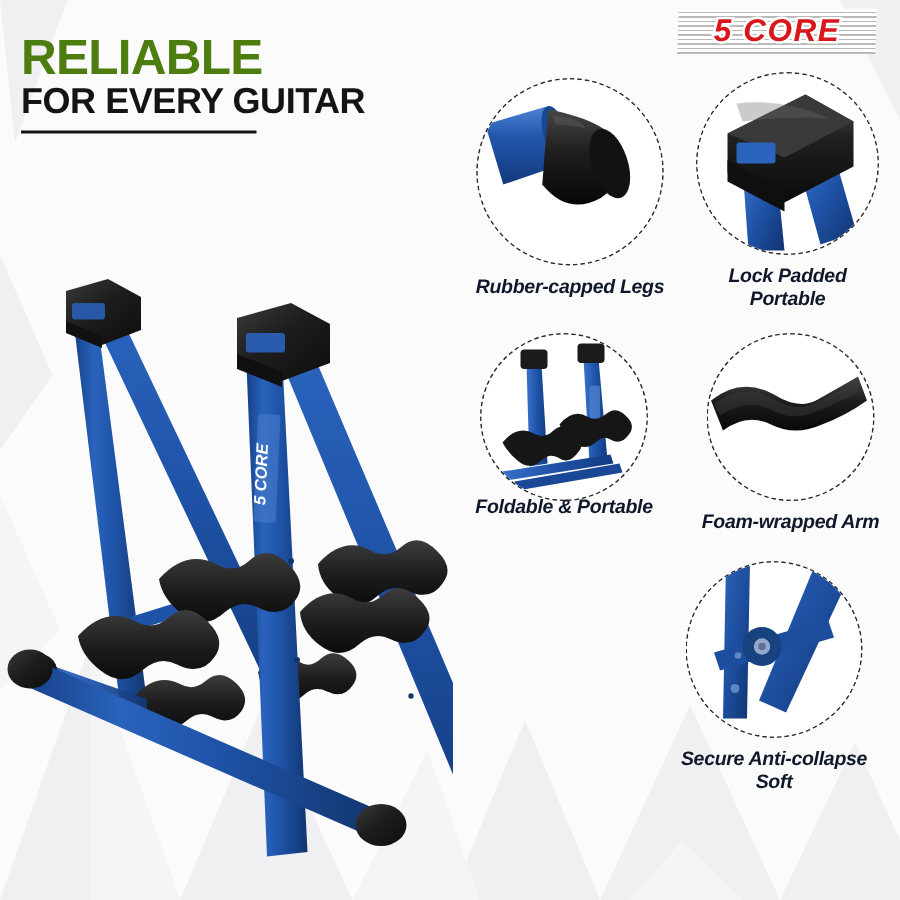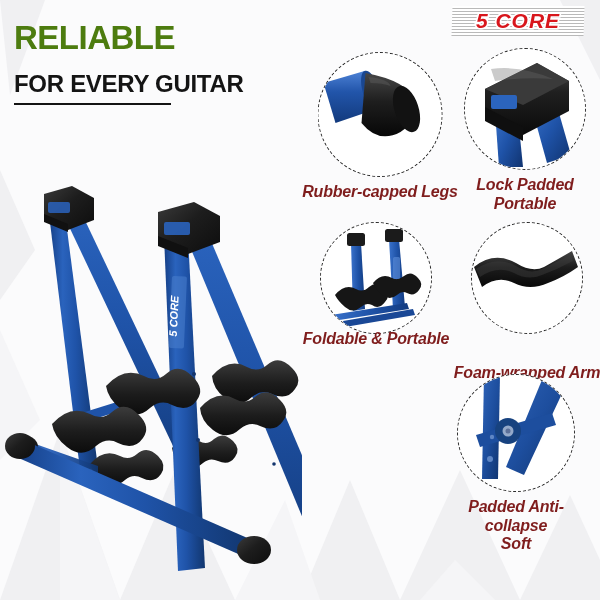--- a/index.html
+++ b/index.html
@@ -44,21 +44,21 @@
   #headline .line1{
     font-size:33px; font-weight:bold; color:#4d7c0f;
     letter-spacing:-0.5px; line-height:0.96;
   }
   #headline .line2{
     font-size:44px; font-weight:bold; color:#a3a3a3;
     letter-spacing:-1px; line-height:0.95; margin-top:-3px;
   }
   #headline .line3{
     font-size:24px; font-weight:bold; color:#141414;
-    letter-spacing:-0.3px; line-height:1; margin-top:18px;
+    letter-spacing:-0.3px; line-height:1; margin-top:2px;
   }
   #headline .rule{
     width:157px; height:2px; background:#141414; margin-top:7px;
   }
 
   
   #product-photo{
     position:absolute; left:2px; top:168px; width:300px; height:420px; z-index:3;
   }
 
@@ -66,42 +66,42 @@
   .feature{ position:absolute; z-index:4; }
   .feature .bubble{
     position:absolute; left:50%; transform:translateX(-50%);
     border:1.6px dashed #2b2b2b; border-radius:50%;
     background:#ffffff;
     overflow:hidden;
   }
   .feature .caption{
     position:absolute; left:50%; transform:translateX(-50%);
     white-space:nowrap; text-align:center;
-    font-size:16px; font-weight:bold; font-style:italic;
-    color:#7f1d1d; line-height:1.16;
+    font-size:13px; font-weight:bold; font-style:italic;
+    color:#0f172a; line-height:1.16;
     letter-spacing:-0.2px;
   }
   .feature .caption.two-line{ white-space:normal; width:150px; }
 
   
   #feature-rubber-legs     { left:305px; top:52px;  width:150px; }
   #feature-rubber-legs .bubble   { top:0; width:125px; height:125px; }
   #feature-rubber-legs .caption  { top:131px; }
 
   #feature-soft-pads       { left:450px; top:48px;  width:150px; }
   #feature-soft-pads .bubble     { top:0; width:122px; height:122px; }
   #feature-soft-pads .caption    { top:128px; }
 
   #feature-foldable        { left:300px; top:222px; width:152px; }
   #feature-foldable .bubble      { top:0; width:112px; height:112px; }
   #feature-foldable .caption     { top:108px; }
 
   #feature-foam-arm        { left:452px; top:222px; width:150px; }
   #feature-foam-arm .bubble      { top:0; width:112px; height:112px; }
-  #feature-foam-arm .caption     { top:118px;margin-top:24px; }
+  #feature-foam-arm .caption     { top:118px; }
 
   #feature-lock            { left:432px; top:374px; width:168px; }
   #feature-lock .bubble          { top:0; width:118px; height:118px; }
   #feature-lock .caption         { top:124px; }
 </style>
 </head>
 <body>
 
 <svg id="bg-pattern" viewBox="0 0 600 600" preserveAspectRatio="none">
   <rect x="0" y="0" width="600" height="600" fill="#fbfbfc"></rect>
@@ -343,16 +343,16 @@
 
       <circle cx="50" cy="56" r="13" fill="#17427f"></circle>
       <circle cx="50" cy="56" r="5.5" fill="#94a9c9"></circle>
       <circle cx="50" cy="56" r="2.5" fill="#5c7099"></circle>
 
       <circle cx="32" cy="84" r="3" fill="#5f86c4"></circle>
       <circle cx="34" cy="62" r="2.2" fill="#5f86c4"></circle>
     </svg>
   </div>
   <div class="caption two-line">
-    <span>Padded Anti-collapse</span><br>
+    <span>Secure Anti-collapse</span><br>
     <span>Soft</span>
   </div>
 </div>
 
 </body></html>

